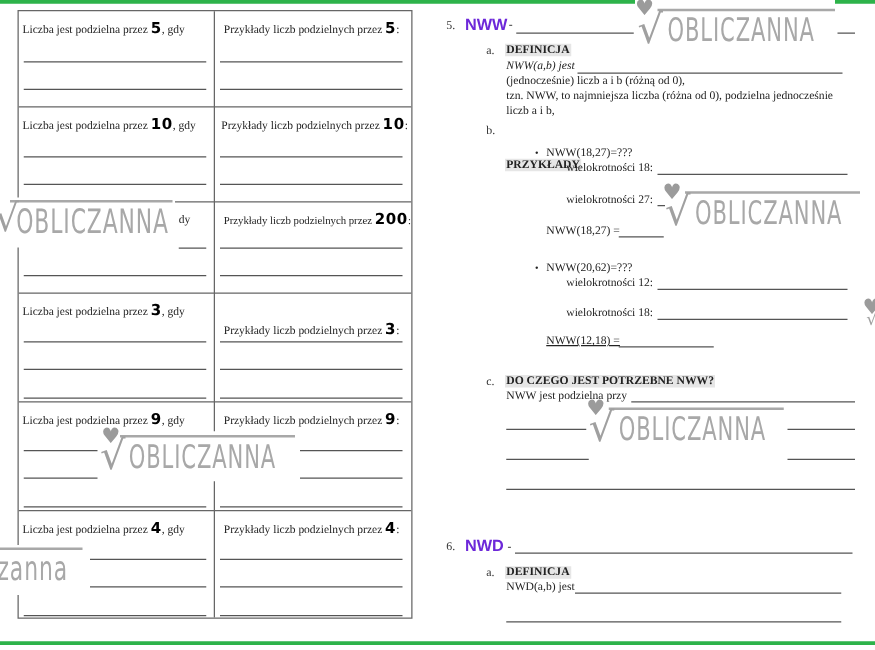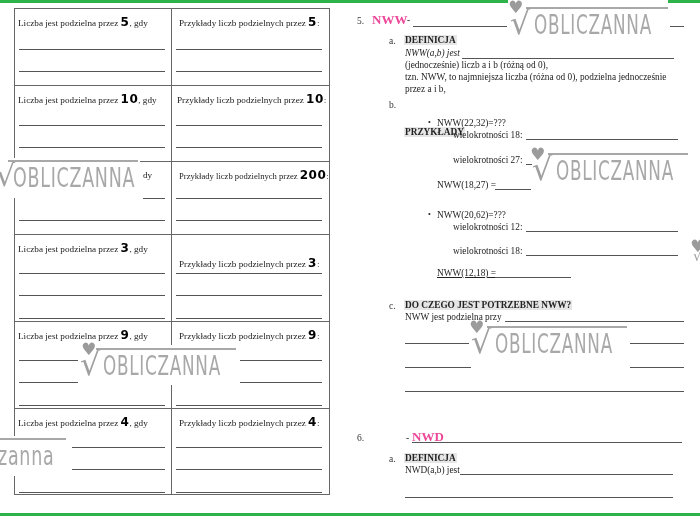--- a/index.html
+++ b/index.html
@@ -13,21 +13,21 @@
   .tbl { position:absolute; left:14px; top:8px; width:316px; height:487px; border:1px solid #666; box-sizing:border-box; }
   .vdiv { position:absolute; left:156px; top:0; bottom:0; border-left:1px solid #666; }
   .hdiv { position:absolute; left:0; right:0; border-top:1px solid #666; }
   .cell-label { position:absolute; font-family:"Liberation Serif", serif; font-size:9.2px; color:#222; white-space:nowrap; }
   .big { font-family:"DejaVu Sans", sans-serif; font-weight:bold; font-size:12px; color:#000; letter-spacing:0.5px; }
   .wm-text { position:absolute; font-family:"DejaVu Sans Condensed","DejaVu Sans", sans-serif; font-weight:300; color:#a8a8a8; letter-spacing:1px; }
   .wm-bar { position:absolute; height:2px; background:#a8a8a8; }
   .wm-heart { position:absolute; color:#9b9b9b; }
   .wm-check { position:absolute; color:#a0a0a0; font-family:"DejaVu Sans", sans-serif; }
   .txt { position:absolute; font-family:"Liberation Serif", serif; font-size:9.3px; color:#222; white-space:nowrap; }
-  .sec { position:absolute; font-family:Liberation Serif, serif; font-weight:bold; font-size:13px; color:#ec4899; }
+  .sec { position:absolute; font-family:Liberation Sans, sans-serif; font-weight:bold; font-size:13px; color:#6d28d9; }
   .num { position:absolute; font-family:"Liberation Serif", serif; font-size:9.5px; color:#333; }
 </style>
 </head>
 <body>
 
 <div class="green-line" style="left:0; top:0; width:508px;"></div>
 <div class="green-line" style="left:668px; top:0; width:32px;"></div>
 <div class="green-line" style="left:0; top:513px; width:700px;"></div>
 
 <div class="tbl">
@@ -158,27 +158,27 @@
 <div class="txt" style="left:407px; top:15px;">-</div>
 <div class="line" style="left:413px; top:26px; width:94px;"></div>
 <div class="line" style="left:670px; top:26px; width:14px;"></div>
 
 <div class="num" style="left:389px; top:36px;">a.</div>
 <div class="txt hl" style="left:404px; top:35px;">DEFINICJA</div>
 <div class="txt" style="left:405px; top:48px;font-style:italic;">NWW(a,b) jest</div>
 <div class="line" style="left:462px; top:58px; width:212px;"></div>
 <div class="txt" style="left:405px; top:60px;">(jednocześnie) liczb a i b (różną od 0),</div>
 <div class="txt" style="left:405px; top:72px;">tzn. NWW, to najmniejsza liczba (różna od 0), podzielna jednocześnie</div>
-<div class="txt" style="left:405px; top:84px;">przez a i b,</div>
+<div class="txt" style="left:405px; top:84px;">liczb a i b,</div>
 
 <div class="num" style="left:389px; top:100px;">b.</div>
 <div class="txt hl" style="left:404px; top:99px;margin-top:28px;">PRZYKŁADY</div>
 
 <div class="txt" style="left:428px; top:118px; font-size:8px;">•</div>
-<div class="txt" style="left:437px; top:118px;">NWW(22,32)=???</div>
+<div class="txt" style="left:437px; top:118px;">NWW(18,27)=???</div>
 <div class="txt" style="left:453px; top:130px;">wielokrotności 18:</div>
 <div class="line" style="left:526px; top:139px; width:152px;"></div>
 <div class="txt" style="left:453px; top:155px;">wielokrotności 27:</div>
 <div class="line" style="left:526px; top:164px; width:6px;"></div>
 <div class="txt" style="left:437px; top:180px;">NWW(18,27) =</div>
 <div class="line" style="left:495px; top:189px; width:36px;"></div>
 
 <div class="txt" style="left:428px; top:210px; font-size:8px;">•</div>
 <div class="txt" style="left:437px; top:210px;">NWW(20,62)=???</div>
 <div class="txt" style="left:453px; top:222px;">wielokrotności 12:</div>
@@ -192,21 +192,21 @@
 <div class="txt hl" style="left:404px; top:300px;">DO CZEGO JEST POTRZEBNE NWW?</div>
 <div class="txt" style="left:405px; top:312px;">NWW jest podzielna przy</div>
 <div class="line" style="left:505px; top:321px; width:179px;"></div>
 <div class="line" style="left:405px; top:343px; width:64px;"></div>
 <div class="line" style="left:630px; top:343px; width:54px;"></div>
 <div class="line" style="left:405px; top:367px; width:66px;"></div>
 <div class="line" style="left:630px; top:367px; width:54px;"></div>
 <div class="line" style="left:405px; top:391px; width:279px;"></div>
 
 <div class="num" style="left:357px; top:433px;">6.</div>
-<div class="sec" style="left:372px; top:429px;margin-left:40px;">NWD</div>
+<div class="sec" style="left:372px; top:429px;">NWD</div>
 <div class="txt" style="left:406px; top:433px;">-</div>
 <div class="line" style="left:412px; top:442px; width:270px;"></div>
 
 <div class="num" style="left:389px; top:454px;">a.</div>
 <div class="txt hl" style="left:404px; top:453px;">DEFINICJA</div>
 <div class="txt" style="left:405px; top:465px;">NWD(a,b) jest</div>
 <div class="line" style="left:460px; top:474px; width:213px;"></div>
 <div class="line" style="left:405px; top:497px; width:268px;"></div>
 
 </body></html>

